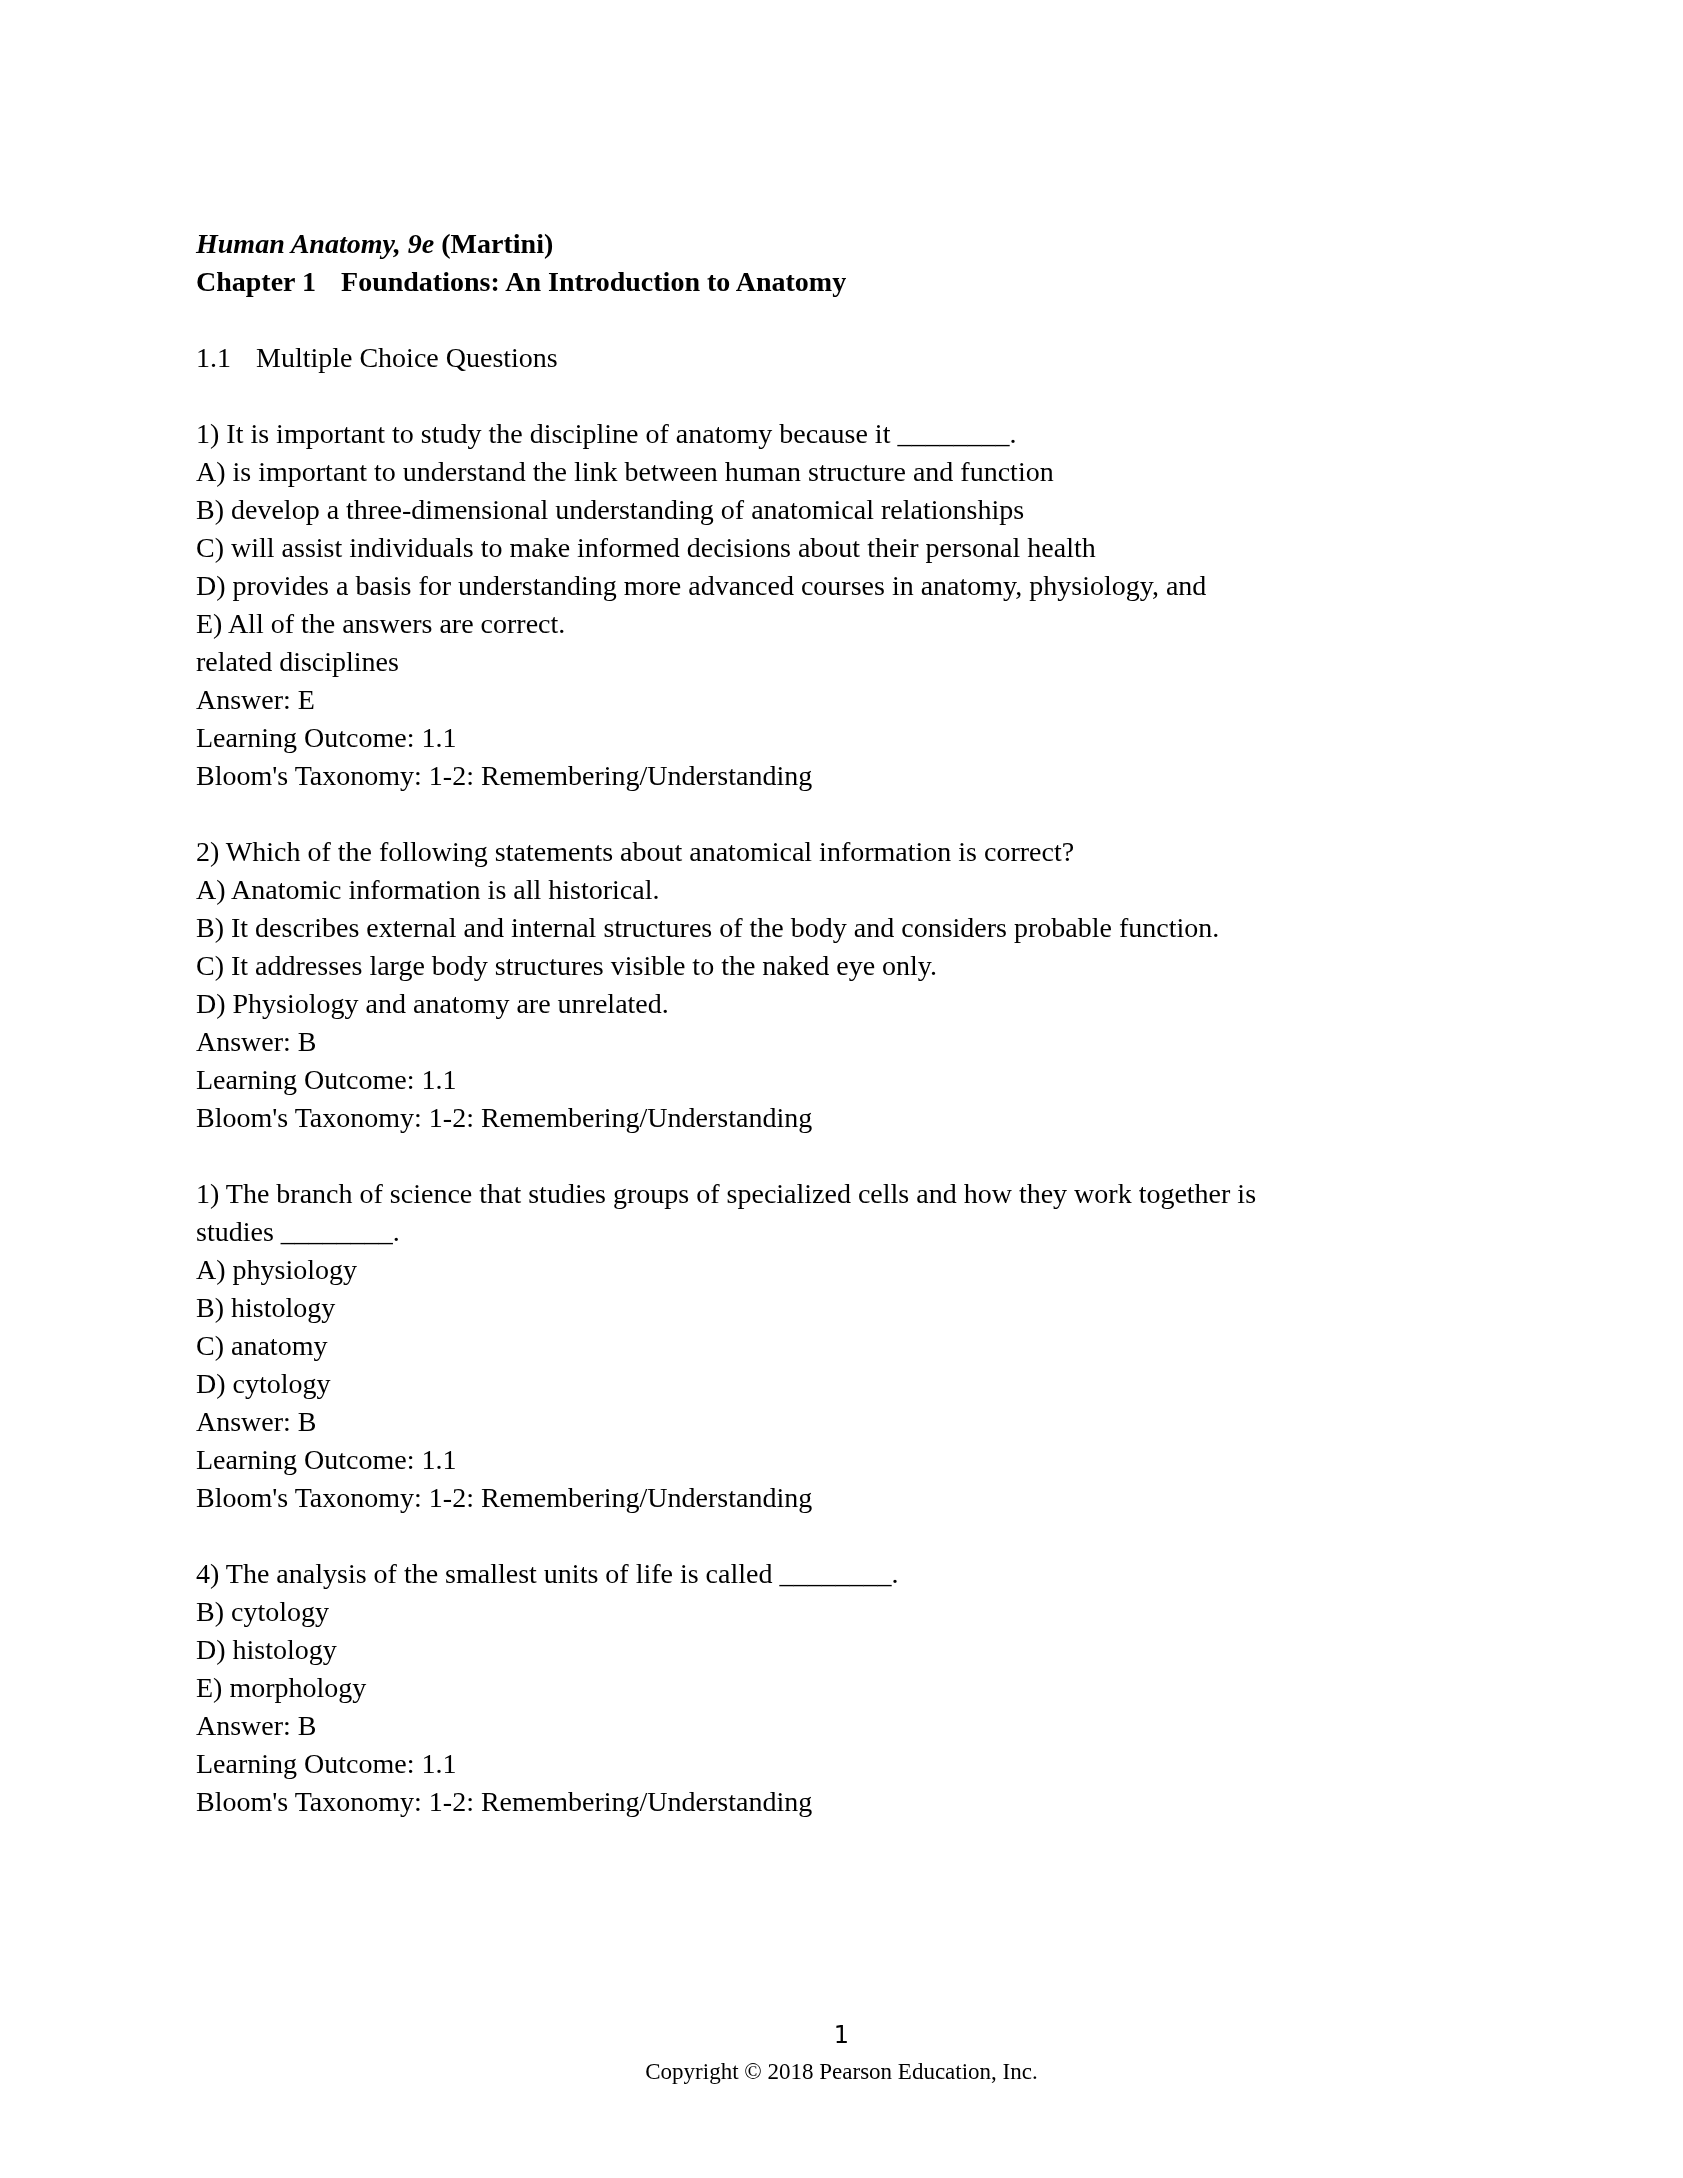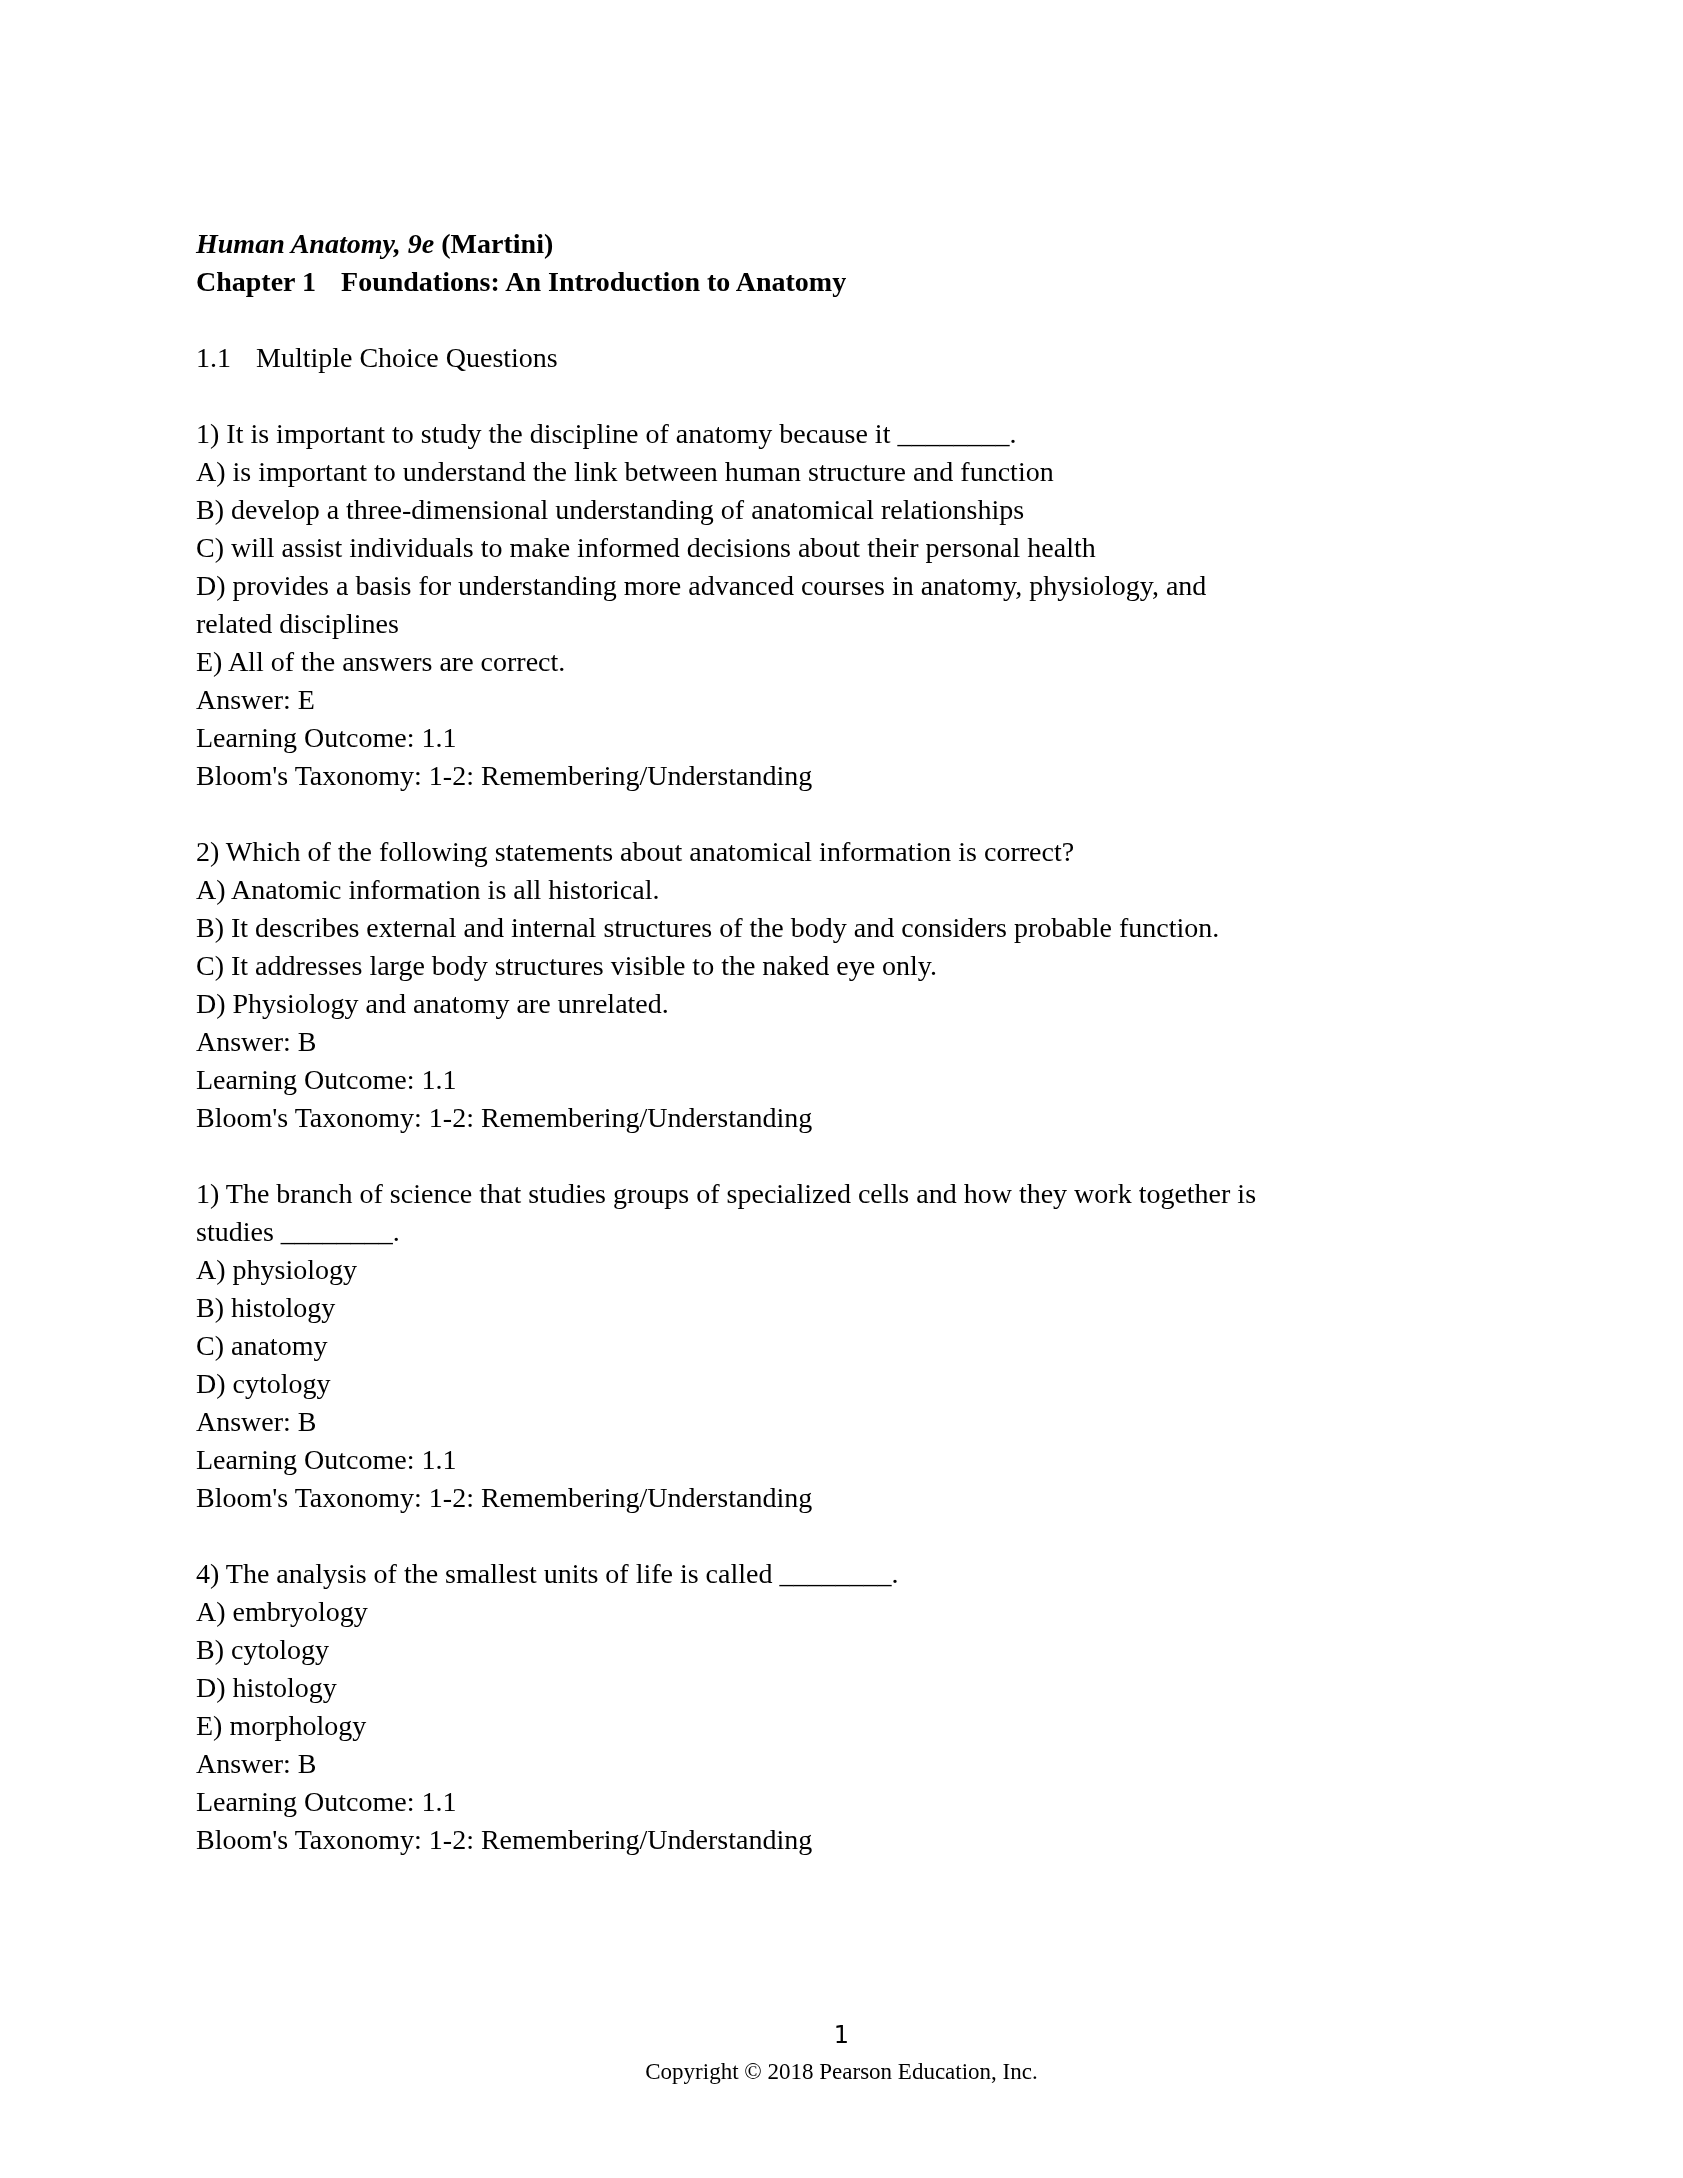--- a/index.html
+++ b/index.html
@@ -46,22 +46,22 @@
       <span>Multiple Choice Questions</span>
     </div>
     <div class="blank"></div>
 
     <div>
       <div class="line">1) It is important to study the discipline of anatomy because it ________.</div>
       <div class="line">A) is important to understand the link between human structure and function</div>
       <div class="line">B) develop a three-dimensional understanding of anatomical relationships</div>
       <div class="line">C) will assist individuals to make informed decisions about their personal health</div>
       <div class="line">D) provides a basis for understanding more advanced courses in anatomy, physiology, and</div>
+      <div class="line">E) All of the answers are correct.</div>
       <div class="line">related disciplines</div>
-      <div class="line">E) All of the answers are correct.</div>
       <div class="line">Answer:  E</div>
       <div class="line">Learning Outcome:  1.1</div>
       <div class="line">Bloom's Taxonomy:  1-2: Remembering/Understanding</div>
     </div>
     <div class="blank"></div>
 
     <div>
       <div class="line">2) Which of the following statements about anatomical information is correct?</div>
       <div class="line">A) Anatomic information is all historical.</div>
       <div class="line">B) It describes external and internal structures of the body and considers probable function.</div>
@@ -81,21 +81,20 @@
       <div class="line">C) anatomy</div>
       <div class="line">D) cytology</div>
       <div class="line">Answer:  B</div>
       <div class="line">Learning Outcome:  1.1</div>
       <div class="line">Bloom's Taxonomy:  1-2: Remembering/Understanding</div>
     </div>
     <div class="blank"></div>
 
     <div>
       <div class="line">4) The analysis of the smallest units of life is called ________.</div>
-      <div class="line">A) embryology</div>
       <div class="line">B) cytology</div>
       <div class="line">D) histology</div>
       <div class="line">E) morphology</div>
       <div class="line">Answer:  B</div>
       <div class="line">Learning Outcome:  1.1</div>
       <div class="line">Bloom's Taxonomy:  1-2: Remembering/Understanding</div>
     </div>
   </div>
 
   <div class="footer-num">1</div>

